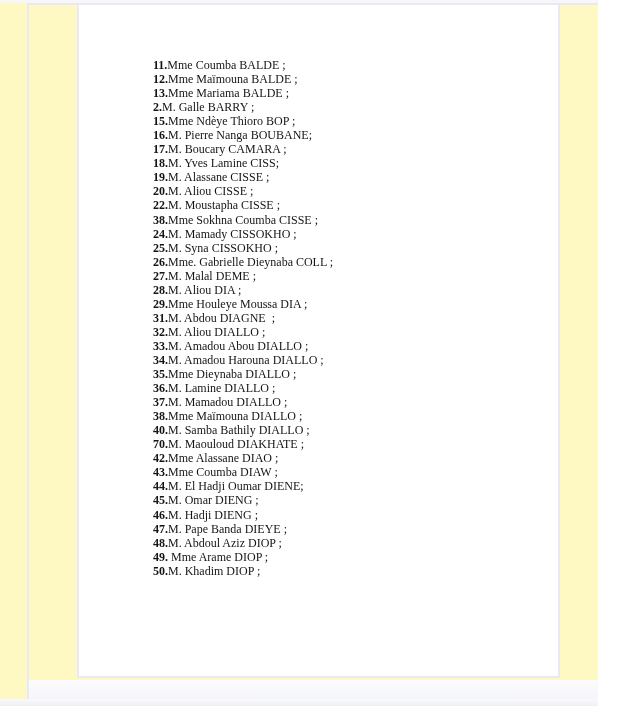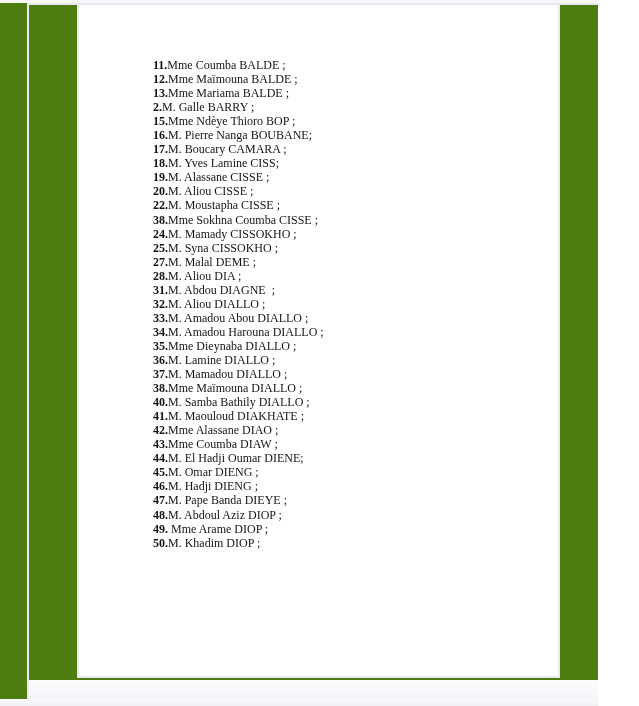--- a/index.html
+++ b/index.html
@@ -1,20 +1,20 @@
 <!DOCTYPE html>
 <html><head>
 <meta charset="utf-8">
 <style>
   html, body { margin: 0; padding: 0; }
   .screen {
     position: relative;
     width: 598px;
     height: 706px;
-    background: #4d7c0f;
+    background: #fef9c3;
     overflow: hidden;
     font-family: "Liberation Serif", "DejaVu Serif", serif;
   }
   .top-strip {
     position: absolute; left: 0; top: 0; width: 639px; height: 3px;
     background: #f7f7fa;
   }
   .panel-top-border {
     position: absolute; left: 27px; top: 3px; width: 585px; height: 2px;
     background: #e9e9f3;
@@ -75,32 +75,34 @@
         <div class="row"><span class="num">15.</span><span>Mme Ndèye Thioro BOP ;</span></div>
         <div class="row"><span class="num">16.</span><span>M. Pierre Nanga BOUBANE;</span></div>
         <div class="row"><span class="num">17.</span><span>M. Boucary CAMARA ;</span></div>
         <div class="row"><span class="num">18.</span><span>M. Yves Lamine CISS;</span></div>
         <div class="row"><span class="num">19.</span><span>M. Alassane CISSE ;</span></div>
         <div class="row"><span class="num">20.</span><span>M. Aliou CISSE ;</span></div>
         <div class="row"><span class="num">22.</span><span>M. Moustapha CISSE ;</span></div>
         <div class="row"><span class="num">38.</span><span>Mme Sokhna Coumba CISSE ;</span></div>
         <div class="row"><span class="num">24.</span><span>M. Mamady CISSOKHO ;</span></div>
         <div class="row"><span class="num">25.</span><span>M. Syna CISSOKHO ;</span></div>
+        <div class="row"><span class="num">26.</span><span>Mme. Gabrielle Dieynaba COLL ;</span></div>
         <div class="row"><span class="num">27.</span><span>M. Malal DEME ;</span></div>
         <div class="row"><span class="num">28.</span><span>M. Aliou DIA ;</span></div>
+        <div class="row"><span class="num">29.</span><span>Mme Houleye Moussa DIA ;</span></div>
         <div class="row"><span class="num">31.</span><span>M. Abdou DIAGNE  ;</span></div>
         <div class="row"><span class="num">32.</span><span>M. Aliou DIALLO ;</span></div>
         <div class="row"><span class="num">33.</span><span>M. Amadou Abou DIALLO ;</span></div>
         <div class="row"><span class="num">34.</span><span>M. Amadou Harouna DIALLO ;</span></div>
         <div class="row"><span class="num">35.</span><span>Mme Dieynaba DIALLO ;</span></div>
         <div class="row"><span class="num">36.</span><span>M. Lamine DIALLO ;</span></div>
         <div class="row"><span class="num">37.</span><span>M. Mamadou DIALLO ;</span></div>
         <div class="row"><span class="num">38.</span><span>Mme Maïmouna DIALLO ;</span></div>
         <div class="row"><span class="num">40.</span><span>M. Samba Bathily DIALLO ;</span></div>
-        <div class="row"><span class="num">41.</span><span>M. Maouloud DIAKHATE ;</span></div>
+        <div class="row"><span class="num">70.</span><span>M. Maouloud DIAKHATE ;</span></div>
         <div class="row"><span class="num">42.</span><span>Mme Alassane DIAO ;</span></div>
         <div class="row"><span class="num">43.</span><span>Mme Coumba DIAW ;</span></div>
         <div class="row"><span class="num">44.</span><span>M. El Hadji Oumar DIENE;</span></div>
         <div class="row"><span class="num">45.</span><span>M. Omar DIENG ;</span></div>
         <div class="row"><span class="num">46.</span><span>M. Hadji DIENG ;</span></div>
         <div class="row"><span class="num">47.</span><span>M. Pape Banda DIEYE ;</span></div>
         <div class="row"><span class="num">48.</span><span>M. Abdoul Aziz DIOP ;</span></div>
         <div class="row"><span class="num">49.</span><span> Mme Arame DIOP ;</span></div>
         <div class="row"><span class="num">50.</span><span>M. Khadim DIOP ;</span></div>
       </div>

